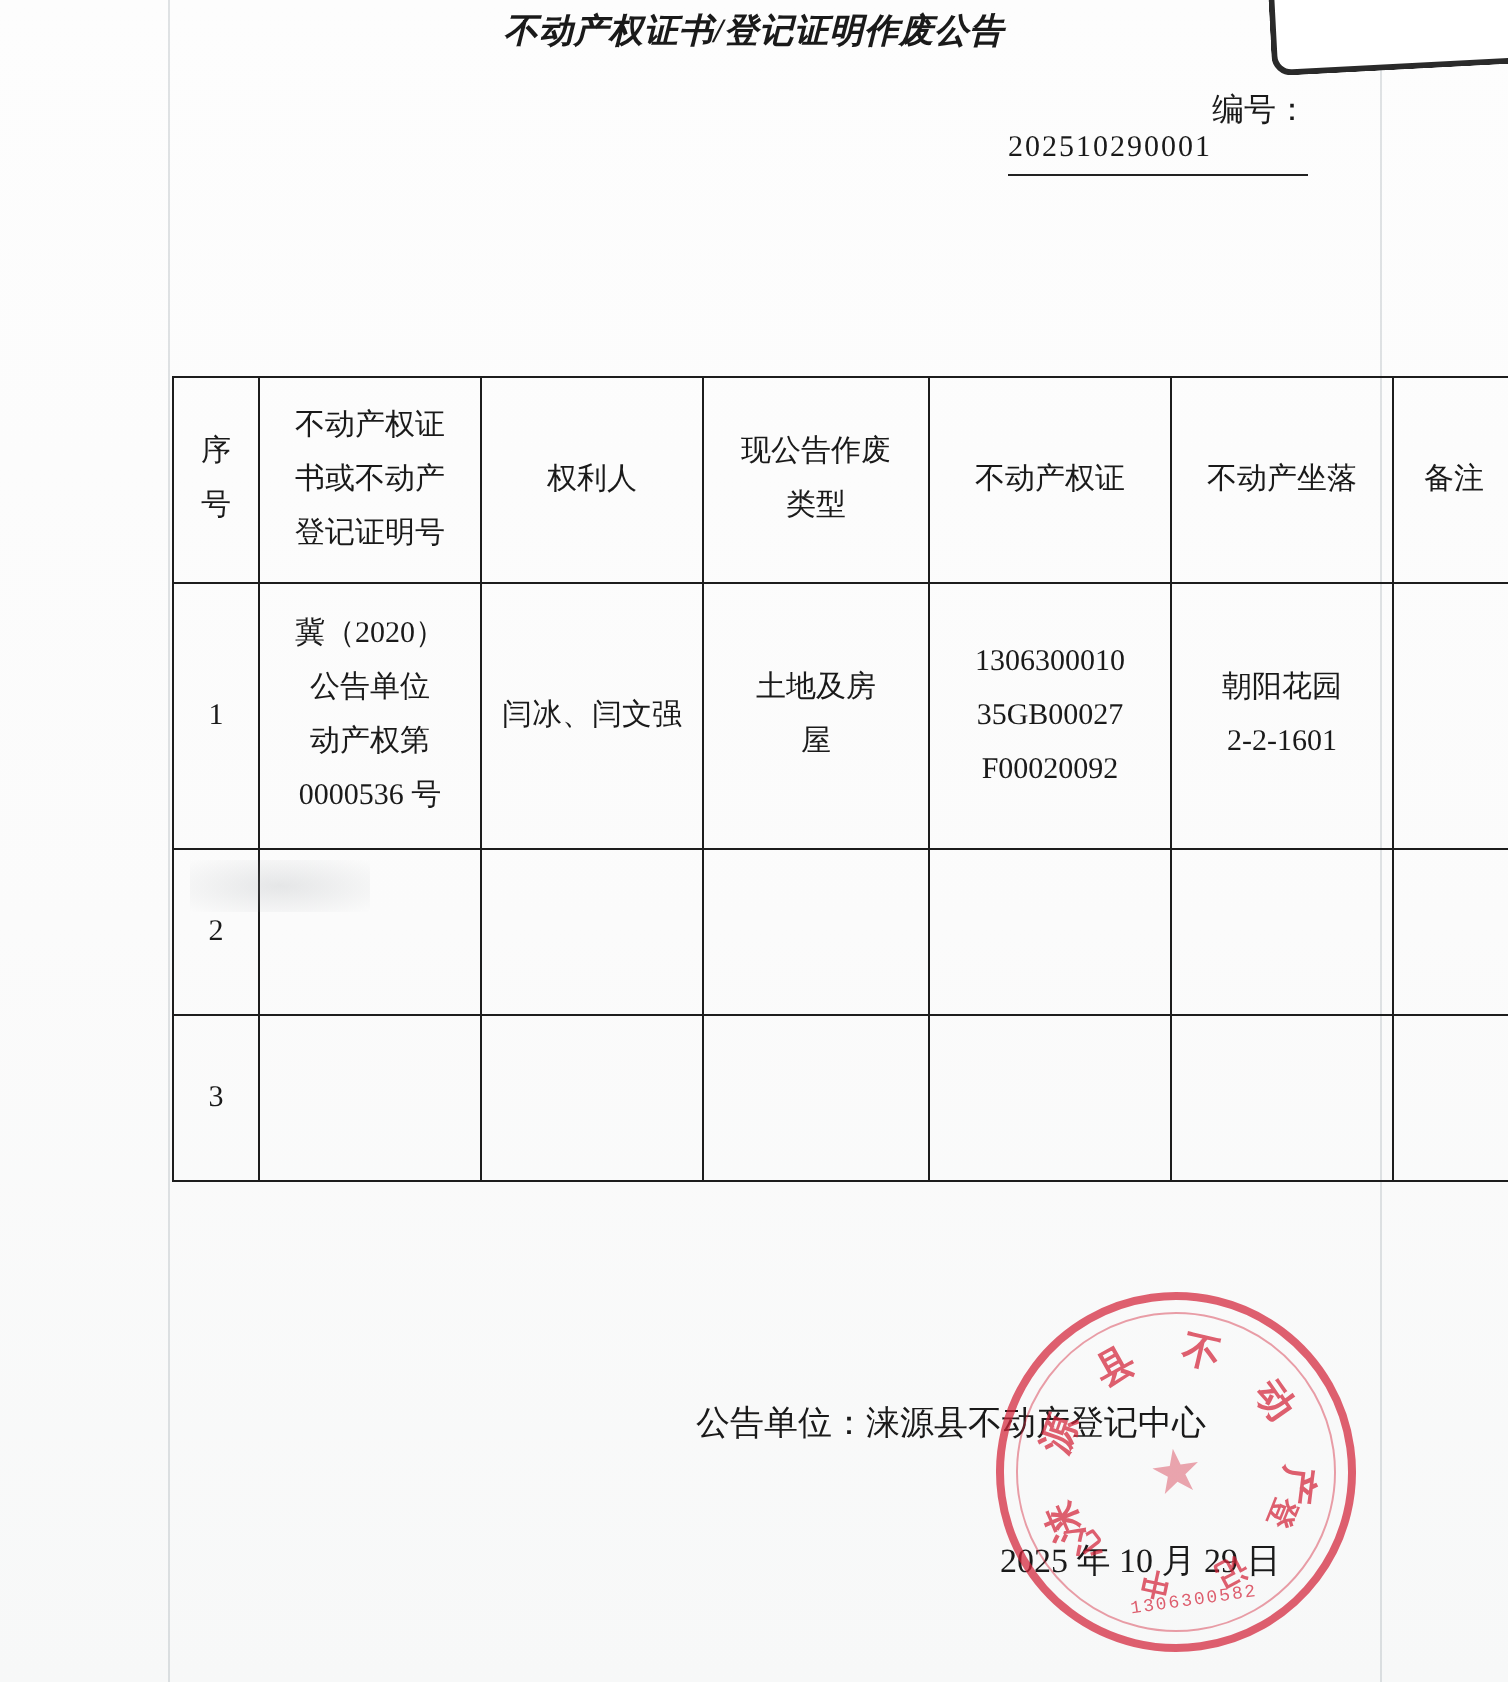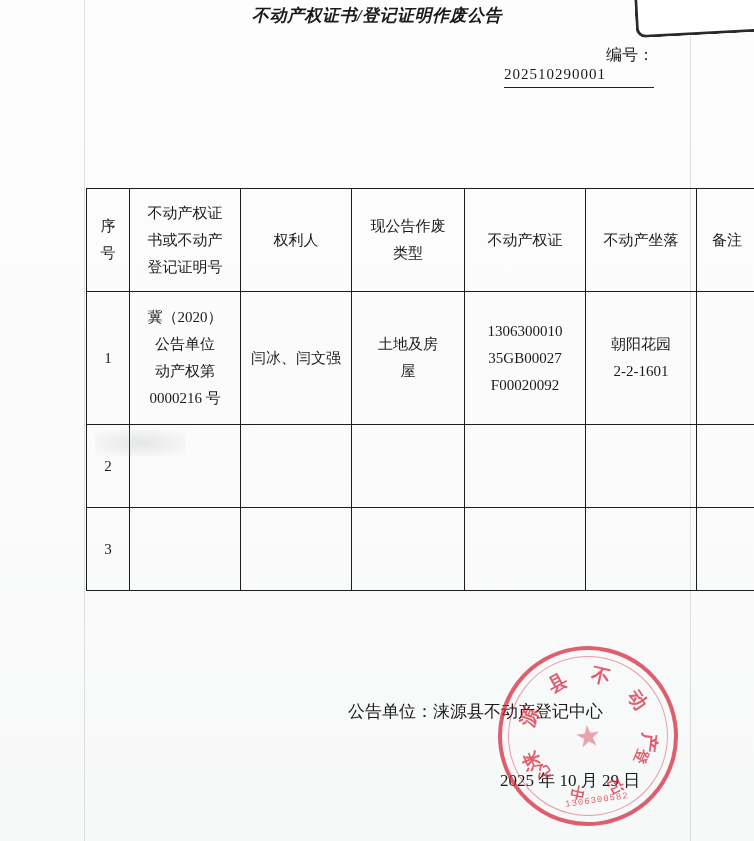--- a/index.html
+++ b/index.html
@@ -257,21 +257,21 @@
       </tr>
     </thead>
     <tbody>
       <tr class="filled">
         <td>1</td>
         <td>
           <span class="cell-lines">
             <span>冀（2020）</span>
             <span>公告单位</span>
             <span>动产权第</span>
-            <span>0000216 号</span>
+            <span>0000536 号</span>
           </span>
         </td>
         <td>闫冰、闫文强</td>
         <td>
           <span class="cell-lines">
             <span>土地及房</span>
             <span>屋</span>
           </span>
         </td>
         <td>

